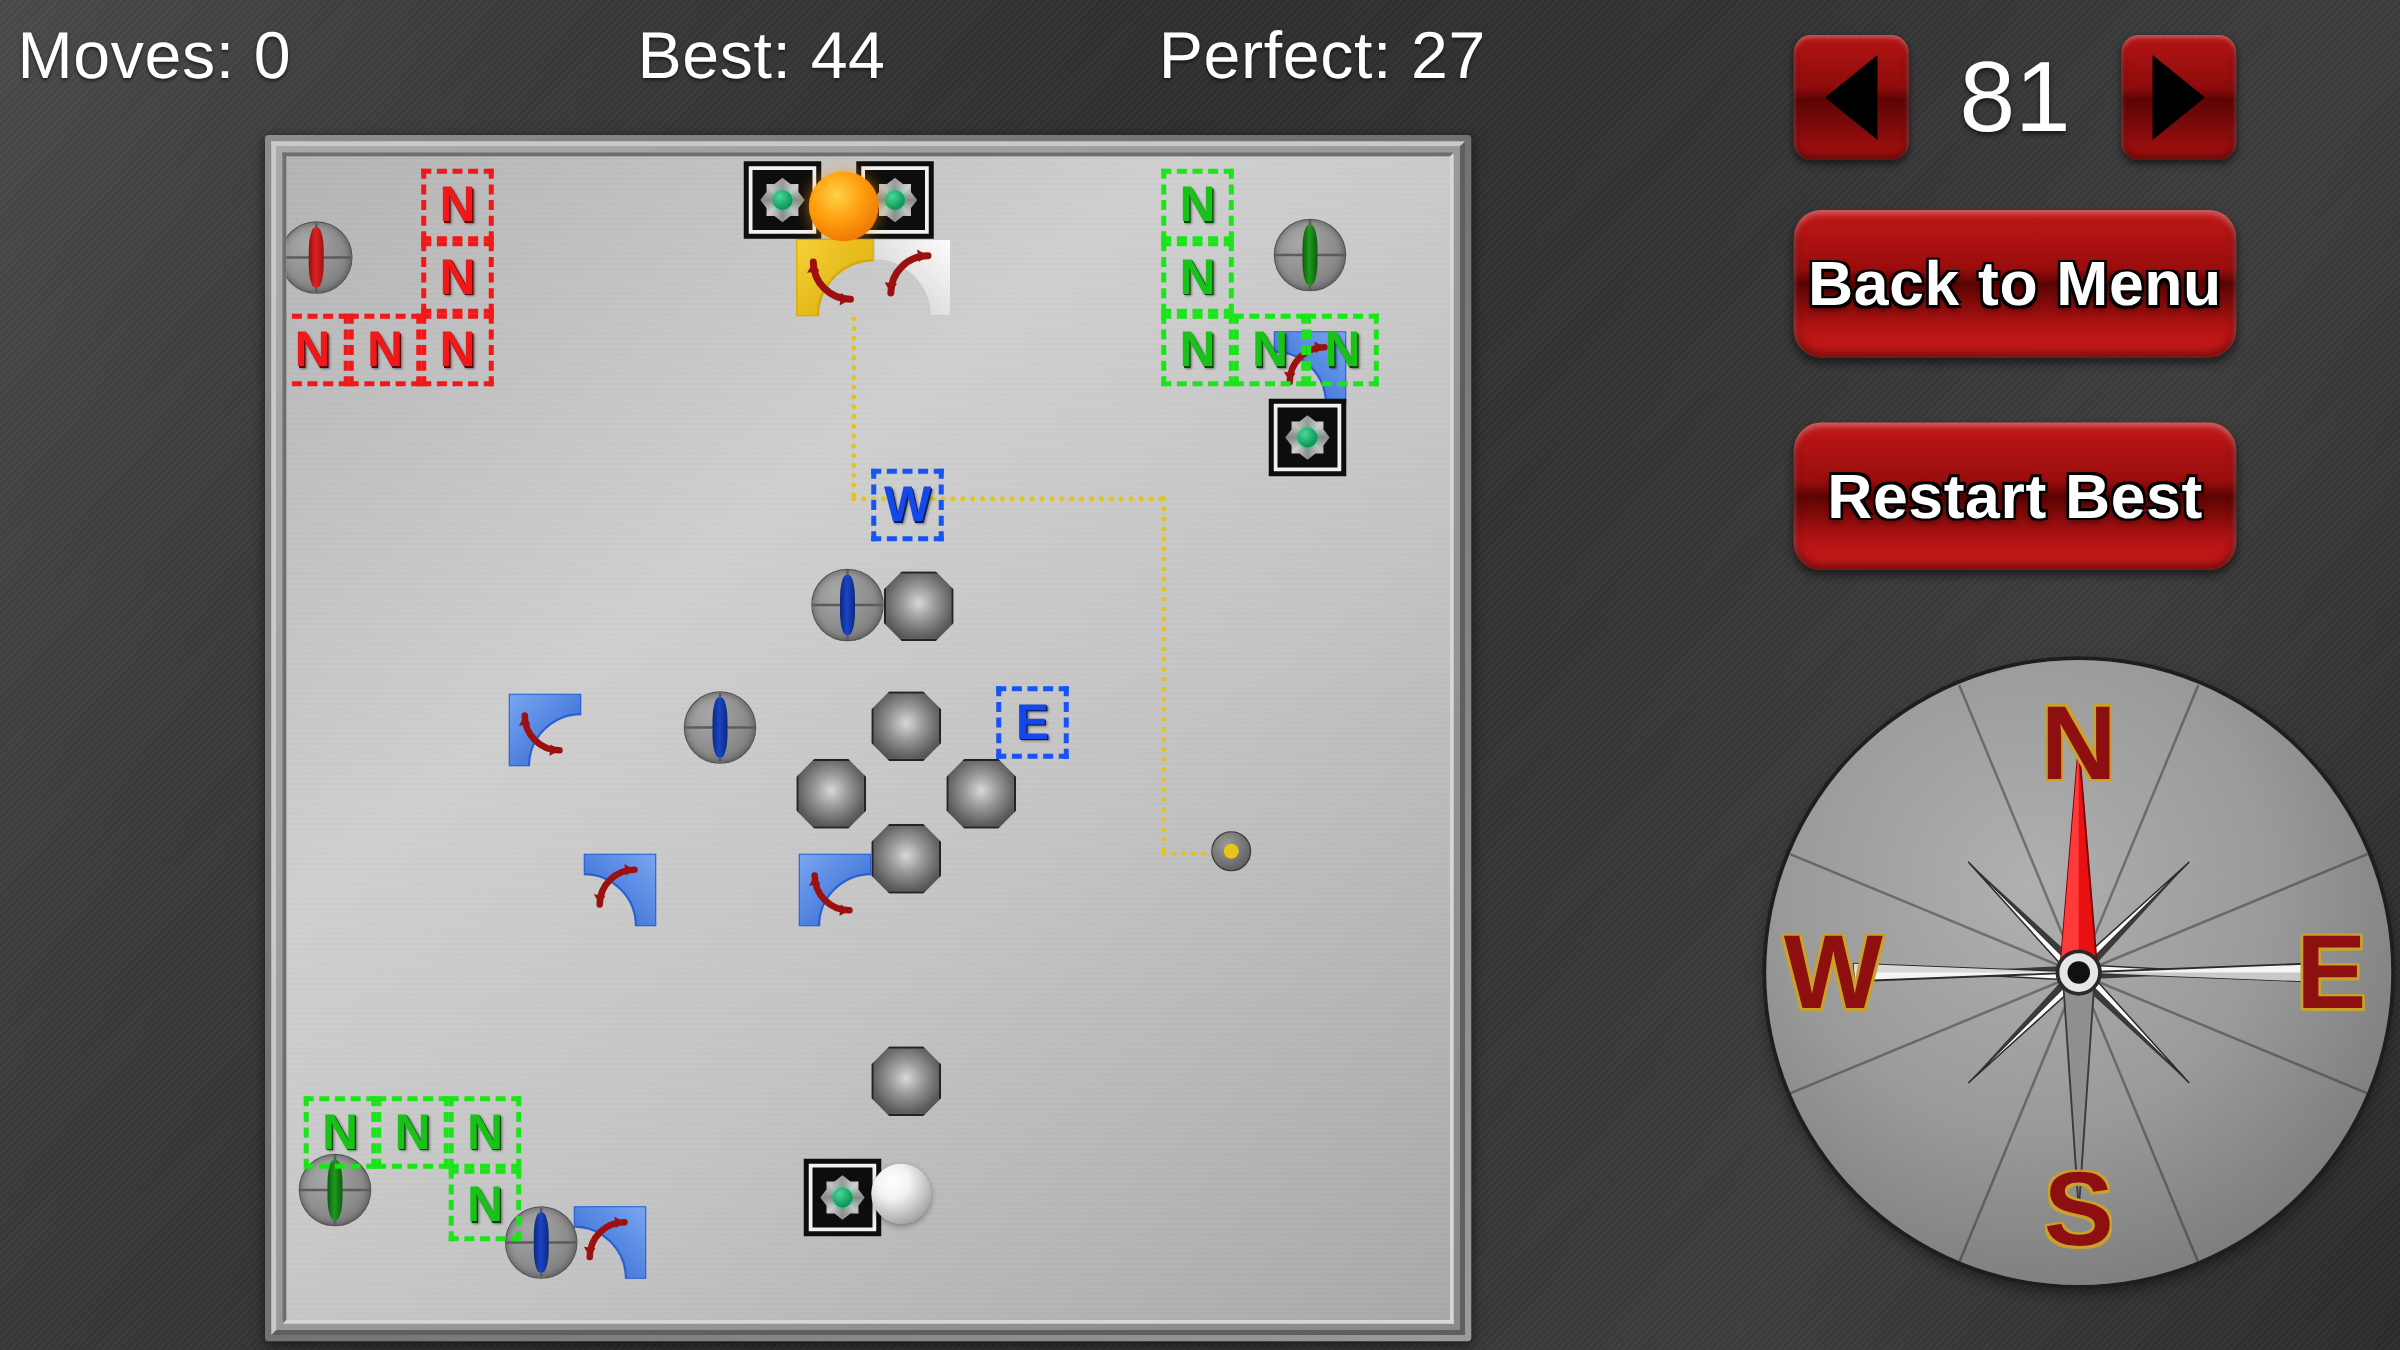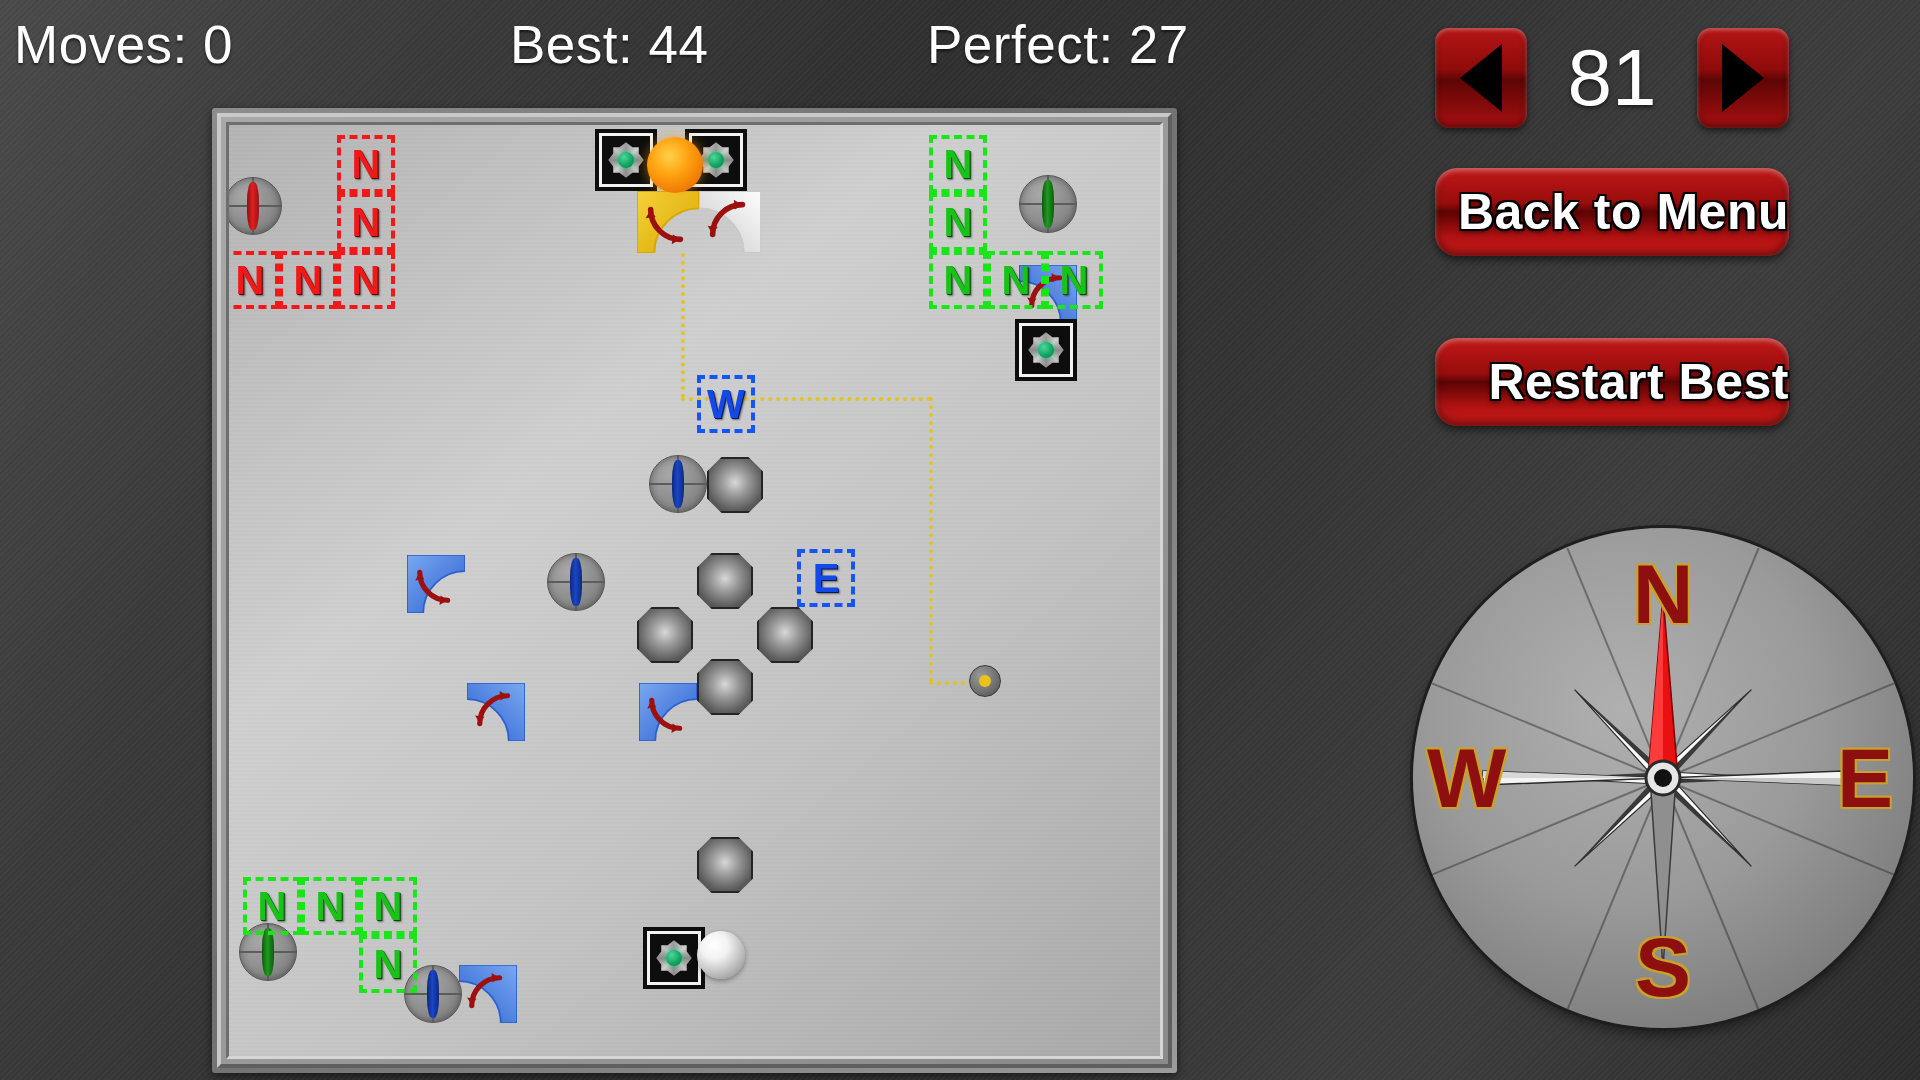--- a/index.html
+++ b/index.html
@@ -107,25 +107,25 @@
     box-shadow:inset 0 2px 4px rgba(255,255,255,.35),inset 0 -3px 6px rgba(0,0,0,.5),
                0 3px 6px rgba(0,0,0,.55);
     display:flex;align-items:center;justify-content:center;cursor:pointer;}
   #prevBtn{left:10px;} #nextBtn{left:272px;}
   .tri{width:0;height:0;border-top:34px solid transparent;border-bottom:34px solid transparent;}
   .tri.left{border-right:42px solid #000;}
   .tri.right{border-left:42px solid #000;}
   #levelNum{position:absolute;left:104px;top:30px;width:166px;text-align:center;
     color:#fff;font-size:80px;line-height:96px;text-shadow:0 2px 4px rgba(0,0,0,.6);}
 
-  .redbtn{position:absolute;left:10px;width:354px;height:88px;border-radius:22px;
+  .redbtn{position:absolute;left:10px;width:354px;height:118px;border-radius:22px;
     background:linear-gradient(180deg,#c11717 0%,#990d0d 40%,#5c0404 50%,#b01212 78%,#d01a1a 100%);
     box-shadow:inset 0 3px 5px rgba(255,255,255,.35),inset 0 -4px 8px rgba(0,0,0,.5),
                0 4px 8px rgba(0,0,0,.55);
-    display:flex;align-items:center;justify-content:flex-end;cursor:pointer;}
+    display:flex;align-items:center;justify-content:center;cursor:pointer;}
   .redbtn span{color:#fff;font-size:50px;font-weight:700;letter-spacing:.5px;
     text-shadow:-2px -2px 0 #000,2px -2px 0 #000,-2px 2px 0 #000,2px 2px 0 #000,0 3px 5px rgba(0,0,0,.6);}
   #menuBtn{top:168px;} #restartBtn{top:338px;}
 
   
   #compass{position:absolute;left:-12px;top:528px;width:500px;height:500px;border-radius:50%;
     background:radial-gradient(circle at 42% 36%, #b0b0b0 0%, #9a9a9a 45%, #7d7d7d 78%, #6a6a6a 100%);
     box-shadow:0 0 0 3px #1e1e1e, 0 6px 14px rgba(0,0,0,.5);}
   #compass .seg{position:absolute;left:50%;top:50%;width:50%;height:2px;
     background:rgba(40,40,40,.45);transform-origin:0 50%;}

